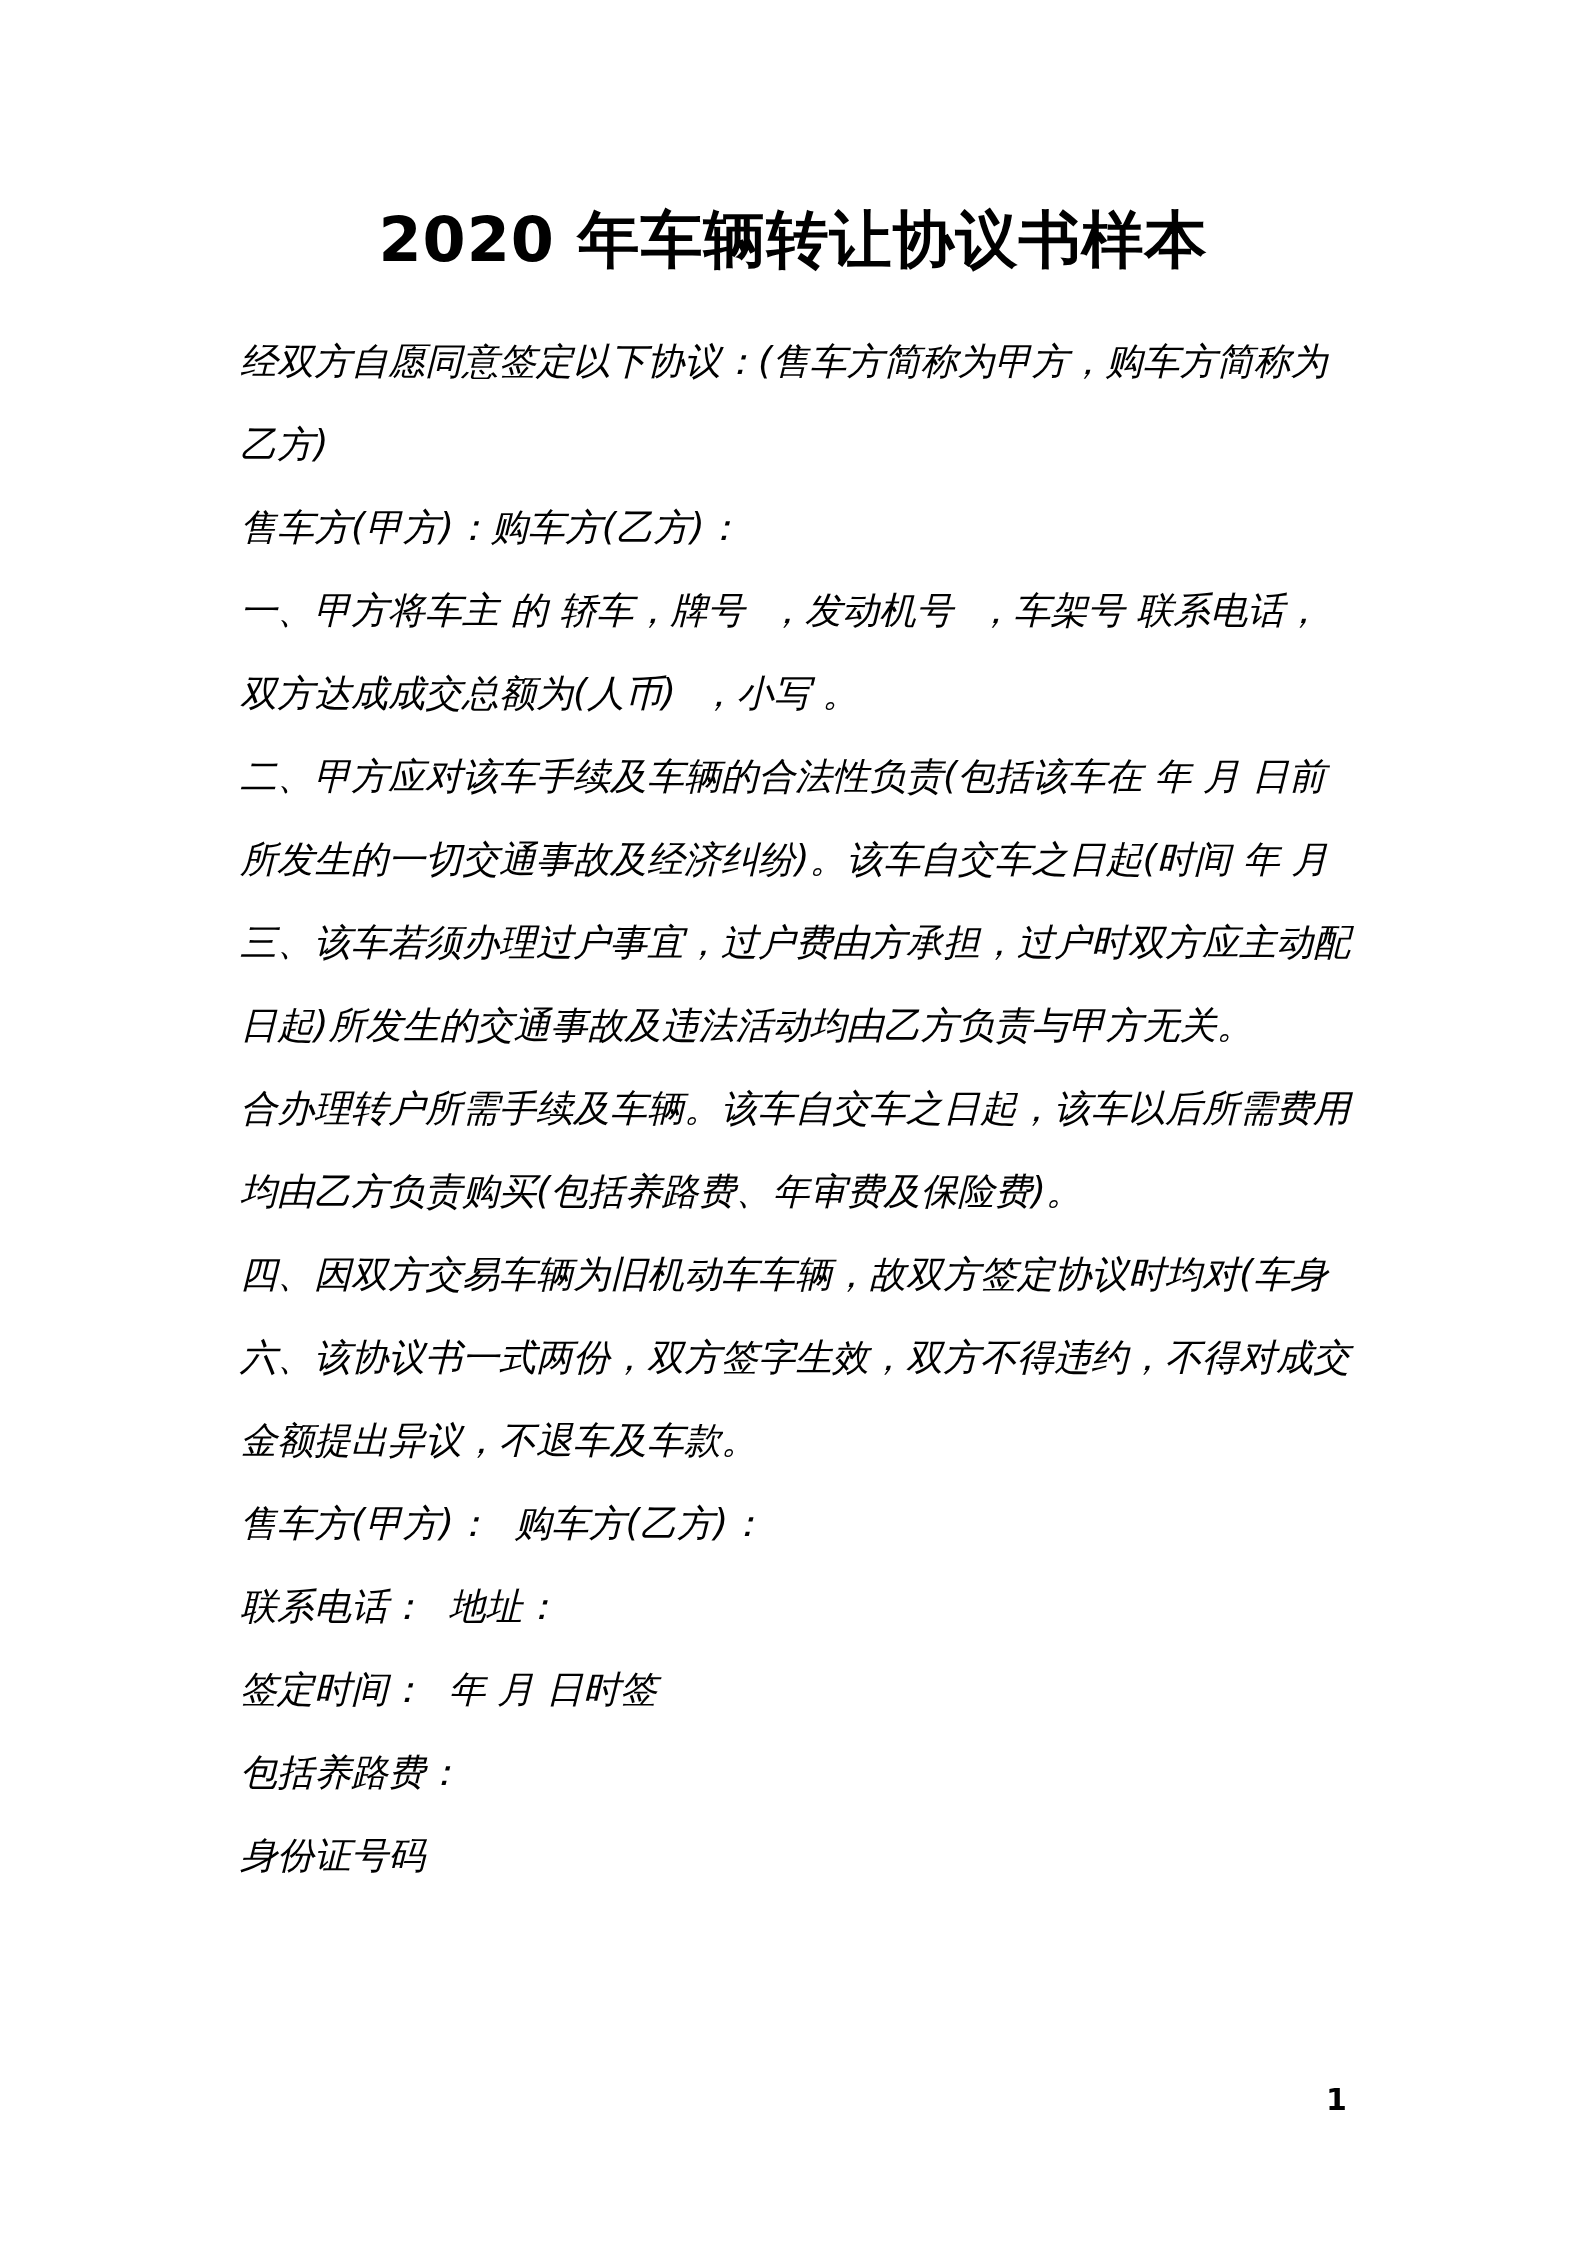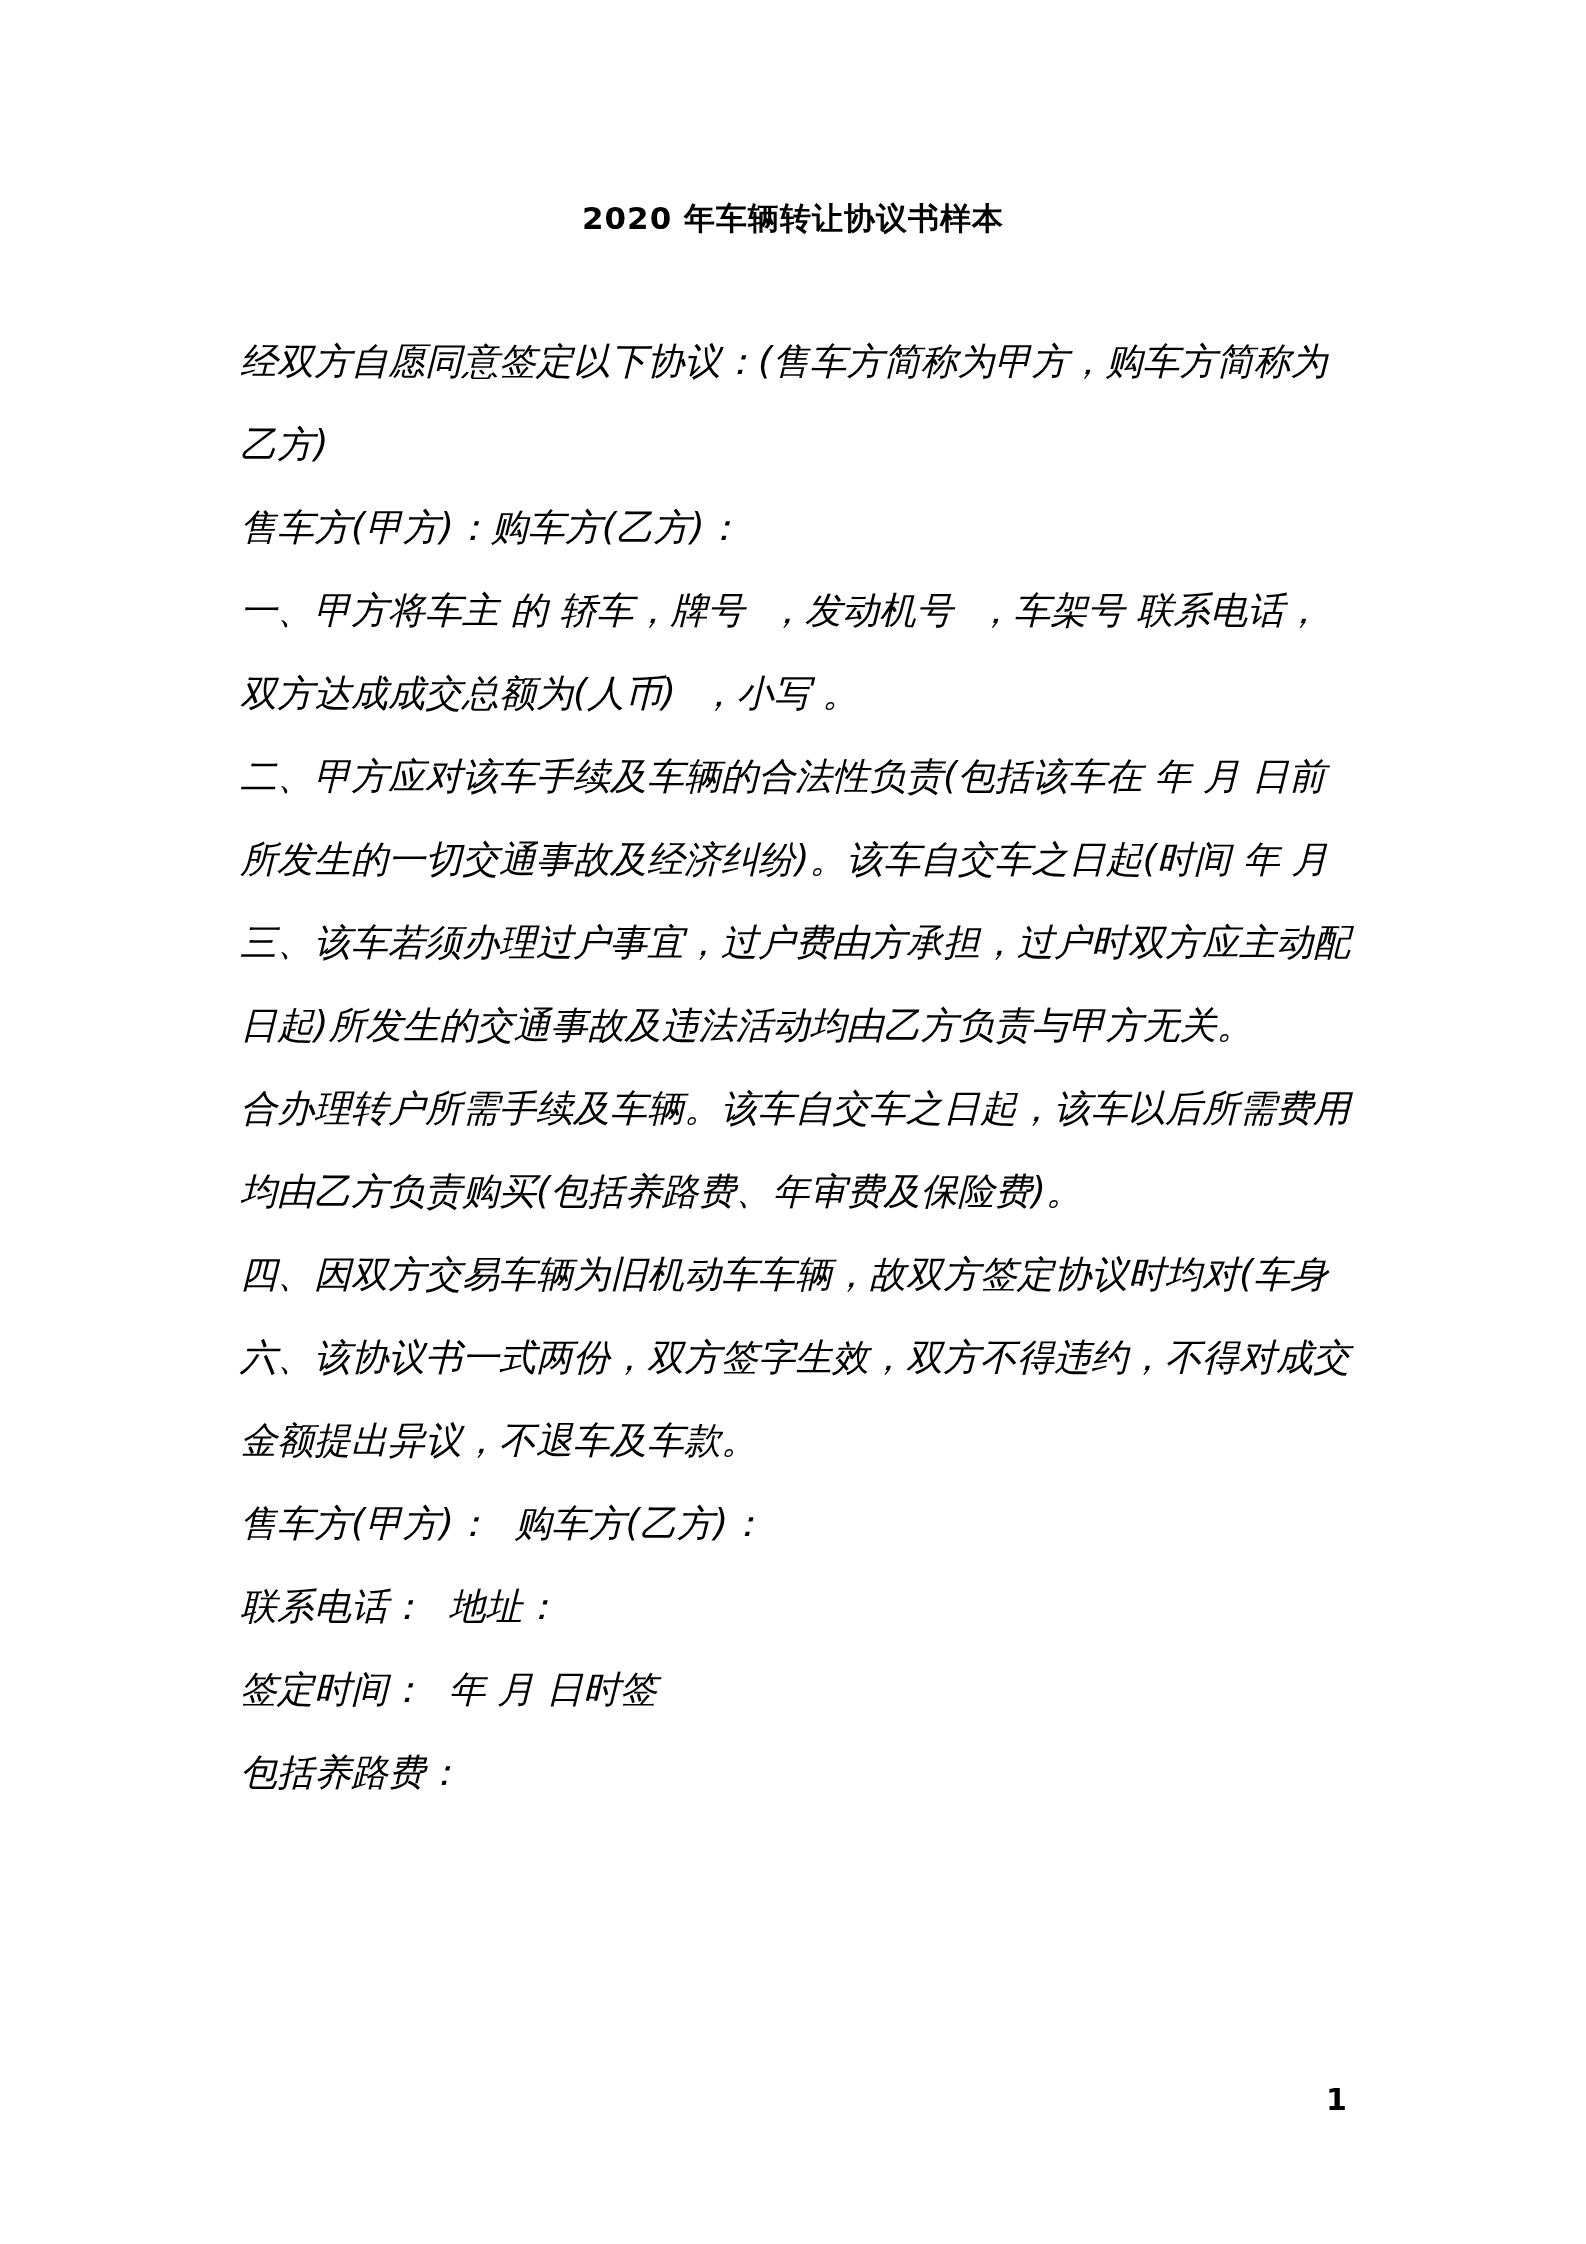--- a/index.html
+++ b/index.html
@@ -12,21 +12,21 @@
     overflow: hidden;
     font-family: "DejaVu Sans", "Liberation Sans", sans-serif;
     color: #000000;
   }
   .doc-title {
     position: absolute;
     top: 198px;
     left: 0;
     width: 100%;
     text-align: center;
-    font-size: 31px;
+    font-size: 62px;
     font-weight: 700;
     letter-spacing: 1px;
     white-space: pre;
   }
   .doc-content {
     position: absolute;
     top: 320px;
     left: 240px;
     width: 1120px;
     font-style: italic;
@@ -66,17 +66,18 @@
     <div class="doc-line">日起)所发生的交通事故及违法活动均由乙方负责与甲方无关。</div>
     <div class="doc-line">合办理转户所需手续及车辆。该车自交车之日起，该车以后所需费用</div>
     <div class="doc-line">均由乙方负责购买(包括养路费、年审费及保险费)。</div>
     <div class="doc-line">四、因双方交易车辆为旧机动车车辆，故双方签定协议时均对(车身</div>
     <div class="doc-line">六、该协议书一式两份，双方签字生效，双方不得违约，不得对成交</div>
     <div class="doc-line">金额提出异议，不退车及车款。</div>
     <div class="doc-line">售车方(甲方)：  购车方(乙方)：</div>
     <div class="doc-line">联系电话：  地址：</div>
     <div class="doc-line">签定时间：  年 月 日时签</div>
     <div class="doc-line">包括养路费：</div>
+    <div class="doc-line">身份证号码</div>
   </div>
 
   <div class="page-number">1</div>
 
 </div>
 
 </body></html>

